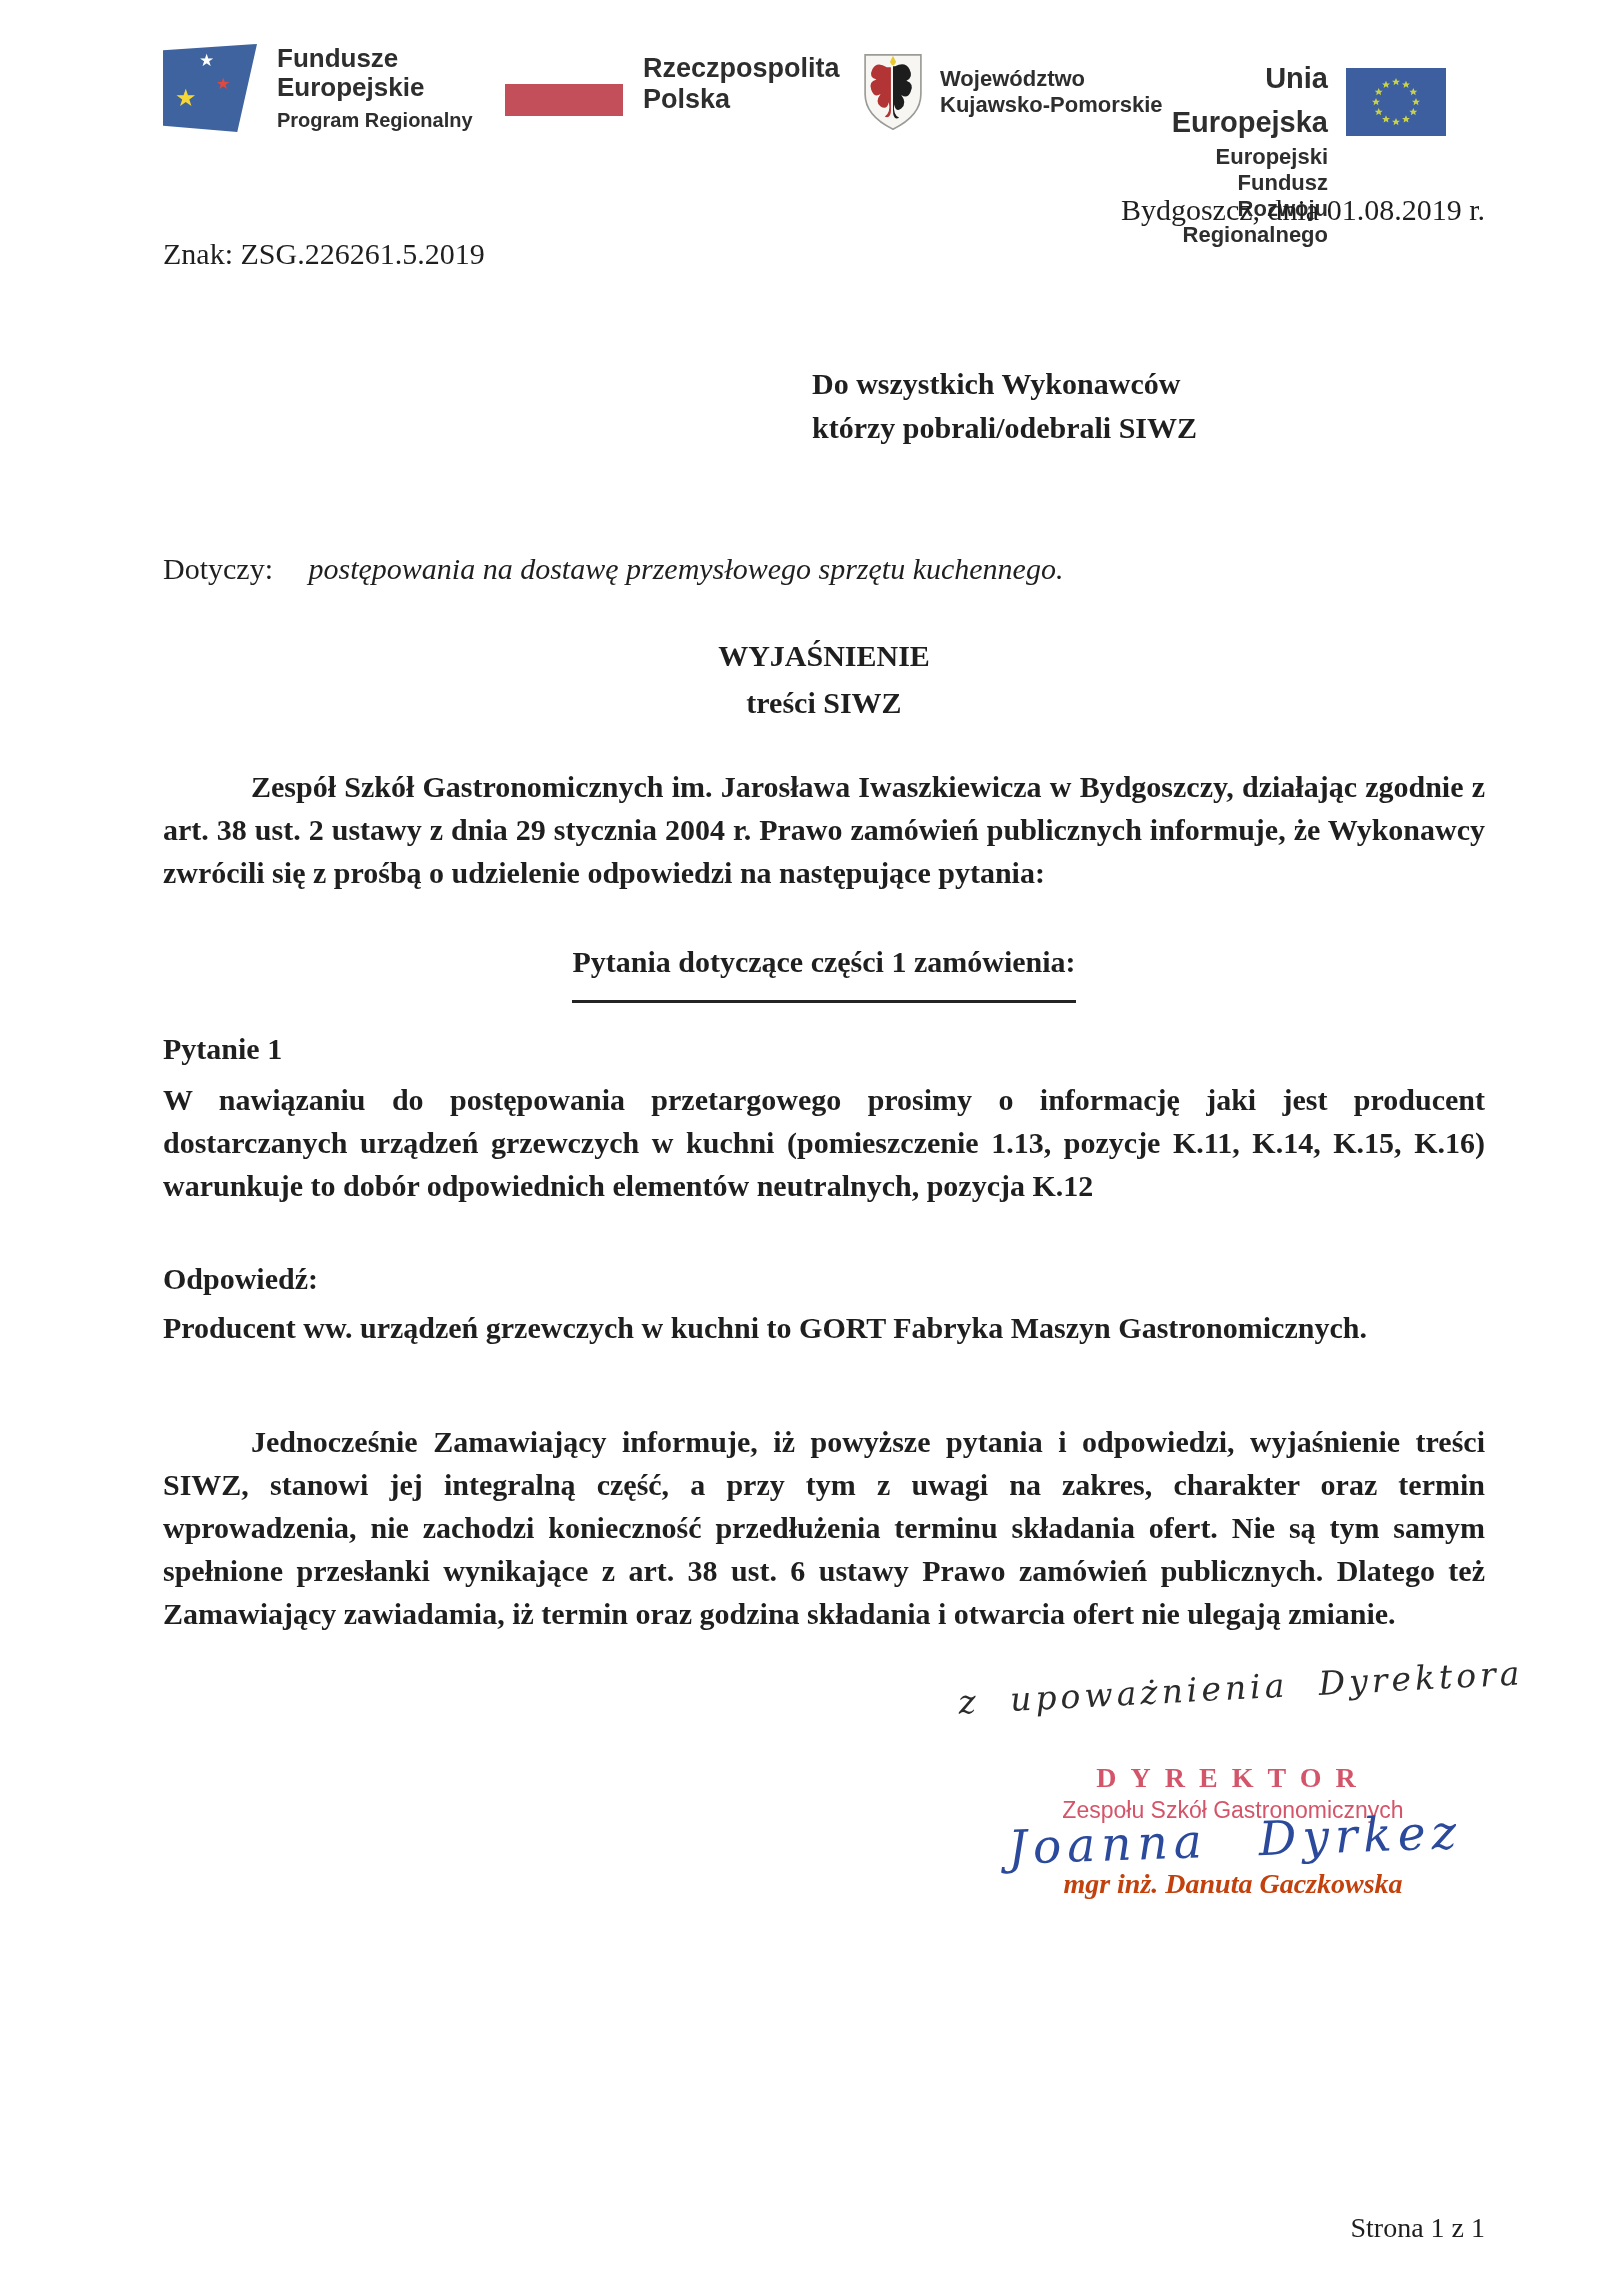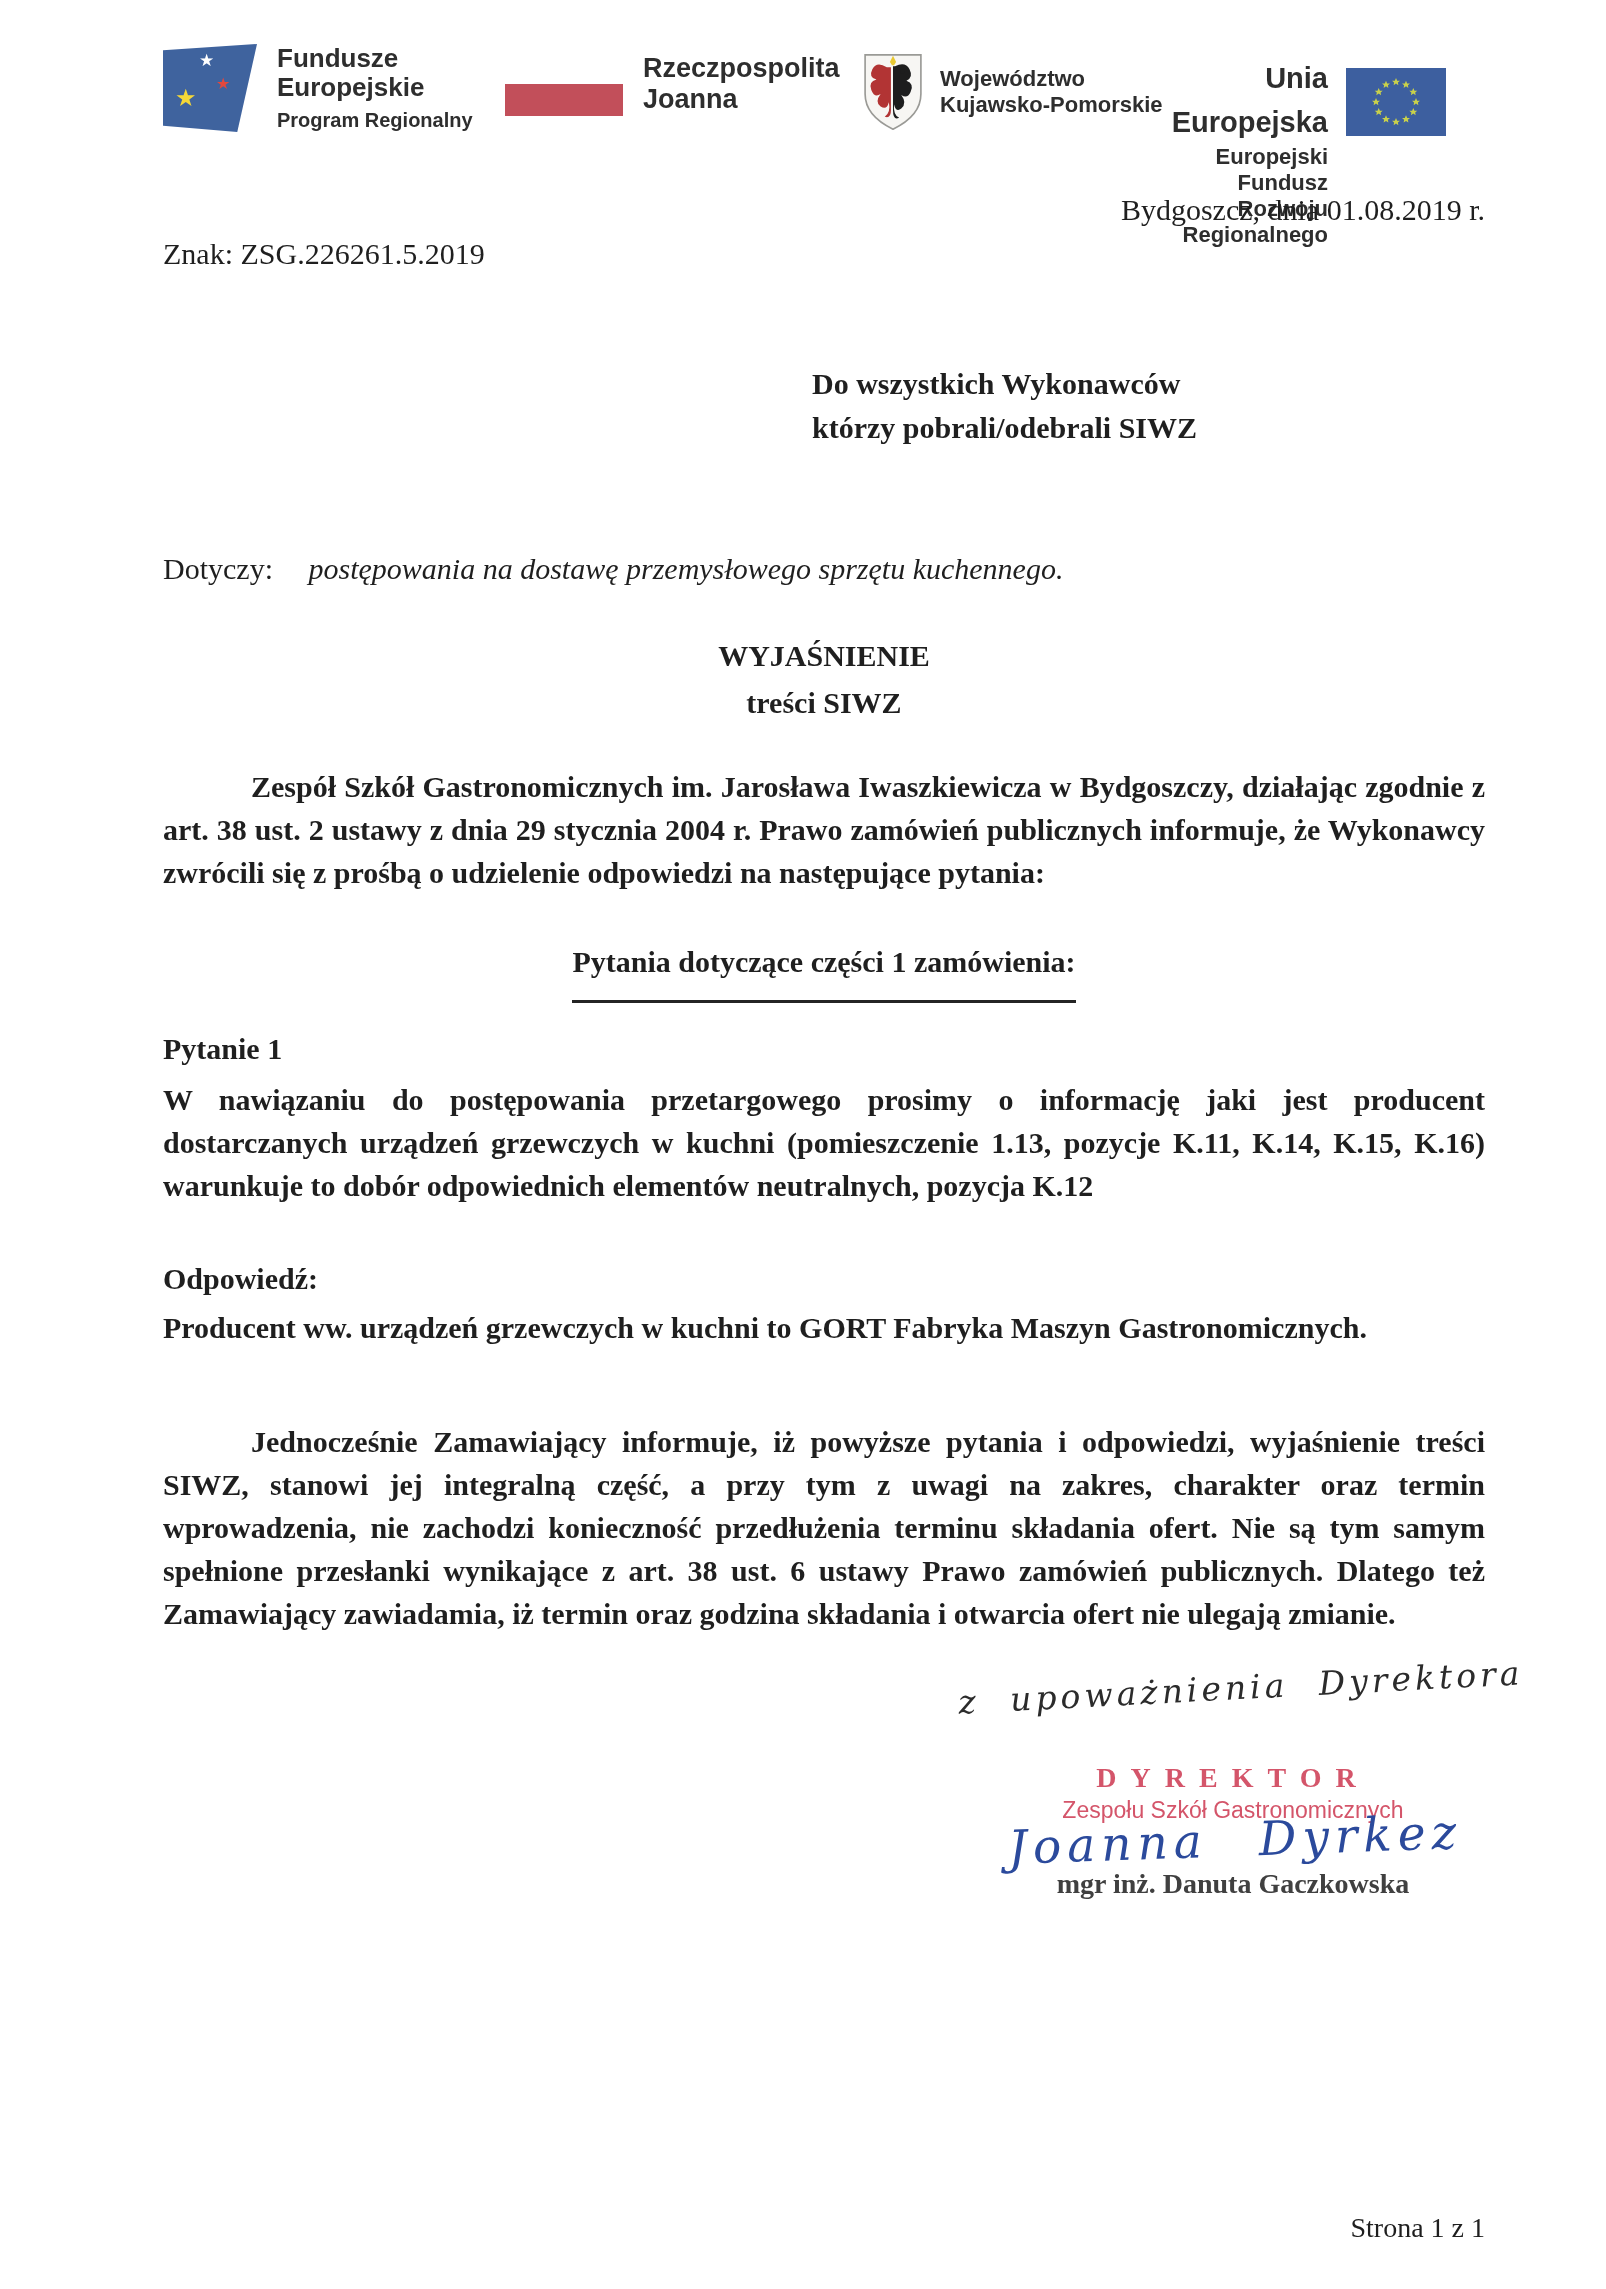--- a/index.html
+++ b/index.html
@@ -79,23 +79,24 @@
     font-weight: 600;
     letter-spacing: 14px;
   }
   .stamp-org {
     font-family: "Liberation Sans", sans-serif;
     font-size: 23px;
     margin-top: 3px;
   }
   .stamp-name {
     font-family: "Liberation Serif", serif;
+    font-style: italic;
     font-weight: bold;
     font-size: 28px;
-    color: #404040;
+    color: #c2410c;
     white-space: nowrap;
   }
   .ink-signature {
     font-family: "DejaVu Serif", serif;
     font-style: italic;
     font-size: 47px;
     letter-spacing: 6px;
     word-spacing: 30px;
     color: #2b4a9c;
     transform: rotate(-2deg);
@@ -119,21 +120,21 @@
   </div>
 </div>
 
 <div class="abs" style="left:505px; top:52px; display:flex; align-items:center;">
   <div class="pl-flag">
     <div class="top"></div>
       <div class="bottom"></div>
   </div>
   <div class="logo-text" style="margin-left:20px;">
     <div class="pl-title">Rzeczpospolita</div>
-    <div class="pl-title">Joanna</div>
+    <div class="pl-title">Polska</div>
   </div>
 </div>
 
 <div class="abs" style="left:862px; top:52px; display:flex; align-items:center;">
   <svg width="62" height="80" viewBox="0 0 60 76">
     <path d="M3,2 H57 V40 Q57,61 30,74 Q3,61 3,40 Z" fill="#f7f6f3" stroke="#9a9a96" stroke-width="1.6"></path>
     <path d="M27,9 L30,3 L33,9 L31,12 L29,12 Z" fill="#e8c832"></path>
     <path d="M24,14 Q14,8 10,16 Q6,24 14,26 Q6,28 9,36 Q12,44 18,40 Q12,48 18,52 Q24,56 26,48 Q28,58 22,62 Q28,64 28,56 L28,14 Z" fill="#b23434"></path>
     <path d="M32,13 Q42,8 46,16 Q50,24 43,27 Q51,30 47,38 Q44,45 38,41 Q44,49 38,54 Q33,58 31,50 Q30,60 36,63 Q30,66 30,56 L30,13 Z" fill="#1d1d1d"></path>
     <circle cx="39" cy="18" r="2.2" fill="#1d1d1d"></circle>

